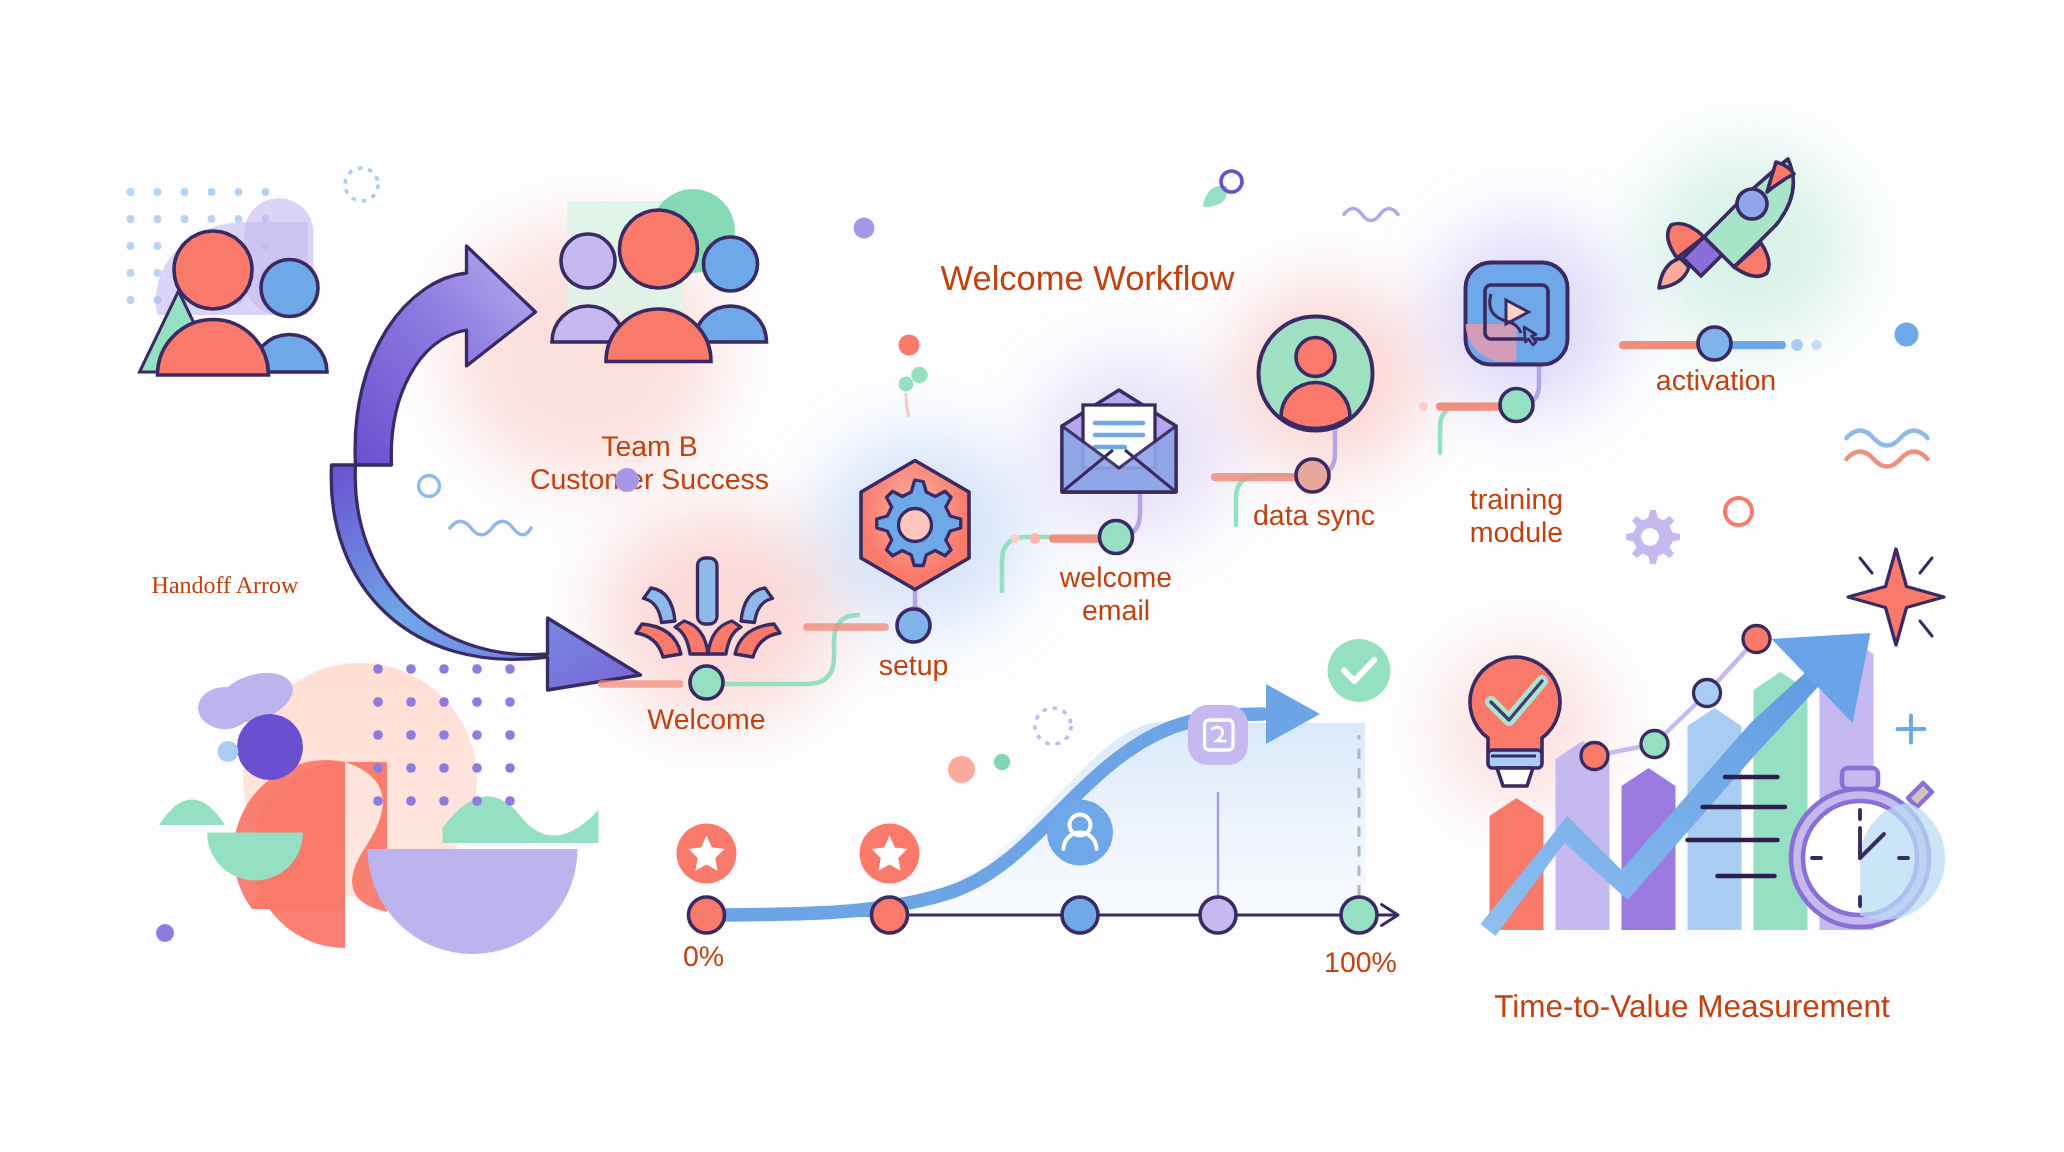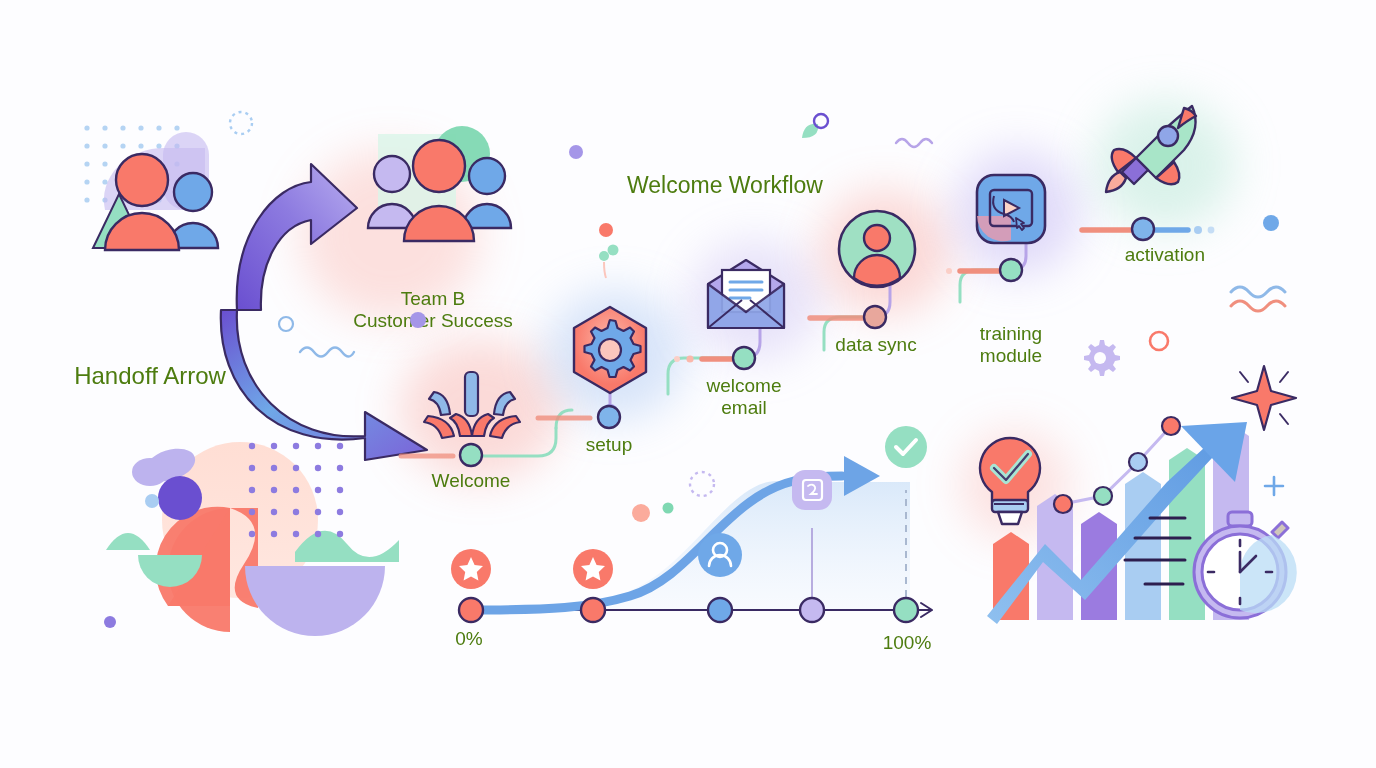--- a/index.html
+++ b/index.html
@@ -1,21 +1,21 @@
 <!DOCTYPE html>
 <html><head>
 <meta charset="utf-8">
 <style>
   html,body{margin:0;padding:0;background:#ffffff;}
   body{width:1376px;height:768px;overflow:hidden;
        font-family:"Liberation Sans","DejaVu Sans",sans-serif;
        color:#2d1e4f;}
   #stage{position:relative;width:1376px;height:768px;background:#fdfdff;overflow:hidden;}
   .abs{position:absolute;}
-  .lbl{position:absolute;text-align:center;color:#4d7c0f;white-space:pre-line;line-height:1.18;}
+  .lbl{position:absolute;text-align:center;color:#c2410c;white-space:pre-line;line-height:1.18;}
   .lbl.md{font-size:19px;}
   .lbl.lg{font-size:22px;}
   .lbl.title{font-size:21px;}
   svg{display:block;overflow:visible;}
   .glow{position:absolute;border-radius:50%;filter:blur(22px);pointer-events:none;}
 </style>
 </head>
 <body>
 
 <div id="stage">
@@ -116,21 +116,21 @@
     <path d="M30 90 a60 52 0 0 1 60 -62 h40 v62 z" fill="#c5b9f0" opacity=".6"></path>
     <rect x="88" y="12" width="46" height="78" rx="23" fill="#c5b9f0" opacity=".6"></rect>
     <path d="M18 128 L44 74 L70 128 z" fill="#95dfc2" stroke="#3a2a63" stroke-width="2"></path>
     <g stroke="#3a2a63" stroke-width="2.4">
       <circle cx="118" cy="72" r="19" fill="#6fa8e8"></circle>
       <path d="M93 128 a25 25 0 0 1 50 0 z" fill="#6fa8e8"></path>
       <circle cx="67" cy="60" r="26" fill="#f9796a"></circle>
       <path d="M30 130 a37 37 0 0 1 74 0 z" fill="#f9796a"></path>
     </g>
   </svg>
-  <div class="lbl lg" style="left:40px;top:362px;width:220px;font-size:24px;">Handoff Arrow</div>
+  <div class="lbl lg" style="left:40px;top:382px;width:220px;font-size:16px;font-family:Liberation Serif, serif;">Handoff Arrow</div>
 
   <svg class="abs" style="left:350px;top:128px;" width="180" height="140" viewBox="0 0 180 140">
     <rect x="28" y="6" width="78" height="78" fill="#d9f5e9" opacity=".8"></rect>
     <circle cx="112" cy="26" r="28" fill="#7fd8b2" opacity=".95"></circle>
     <g stroke="#3a2a63" stroke-width="2.4">
       <circle cx="42" cy="46" r="18" fill="#c5b9f0"></circle>
       <path d="M18 100 a24 24 0 0 1 48 0 z" fill="#c5b9f0"></path>
       <circle cx="137" cy="48" r="18" fill="#6fa8e8"></circle>
       <path d="M113 100 a24 24 0 0 1 48 0 z" fill="#6fa8e8"></path>
       <circle cx="89" cy="38" r="26" fill="#f9796a"></circle>
@@ -339,21 +339,21 @@
     </g>
   </svg>
 
   <div class="lbl md" style="left:406px;top:470px;width:130px;">Welcome</div>
   <div class="lbl md" style="left:549px;top:434px;width:120px;">setup</div>
   <div class="lbl md" style="left:684px;top:375px;width:120px;">welcome
 email</div>
   <div class="lbl md" style="left:812px;top:334px;width:128px;">data sync</div>
   <div class="lbl md" style="left:950px;top:288px;width:122px;margin-top:35px;">training
 module</div>
-  <div class="lbl md" style="left:1083px;top:244px;width:122px;text-align:right;">activation</div>
+  <div class="lbl md" style="left:1083px;top:244px;width:122px;">activation</div>
 
   <svg class="abs" style="left:440px;top:420px;" width="520" height="215" viewBox="0 0 520 215">
     <defs>
       <linearGradient id="areaFill" x1="0" y1="0" x2="0" y2="1">
         <stop offset="0" stop-color="#bcd8f5" stop-opacity=".55"></stop>
         <stop offset="1" stop-color="#dcebfb" stop-opacity=".15"></stop>
       </linearGradient>
     </defs>
 
     <path d="M30 190 C120 190 170 186 210 160 C262 126 300 52 345 62 L470 62 L470 190 z" fill="url(#areaFill)"></path>
@@ -458,14 +458,15 @@
     <path d="M52 62 a38 38 0 0 1 32 -37 a38 38 0 0 1 -32 75 z" fill="#b9dcf5" opacity=".75"></path>
     <g stroke="#3a2a63" stroke-width="2.6" stroke-linecap="round">
       <path d="M52 62 L68 46"></path>
         <path d="M52 62 L52 42"></path>
       <path d="M52 30 v6"></path>
         <path d="M52 88 v6"></path>
         <path d="M20 62 h6"></path>
         <path d="M78 62 h6"></path>
     </g>
   </svg>
+  <div class="lbl title" style="left:948px;top:660px;width:360px;">Time-to-Value Measurement</div>
 
 </div>
 
 </body></html>

